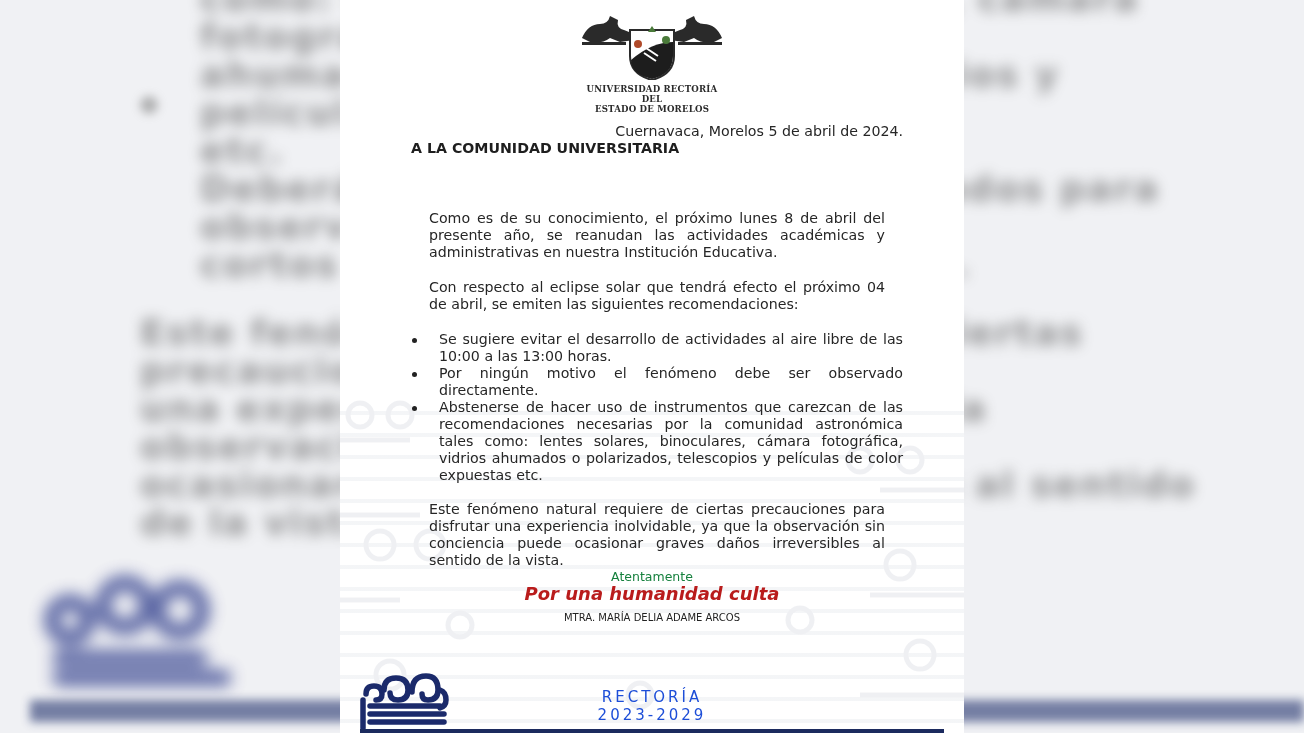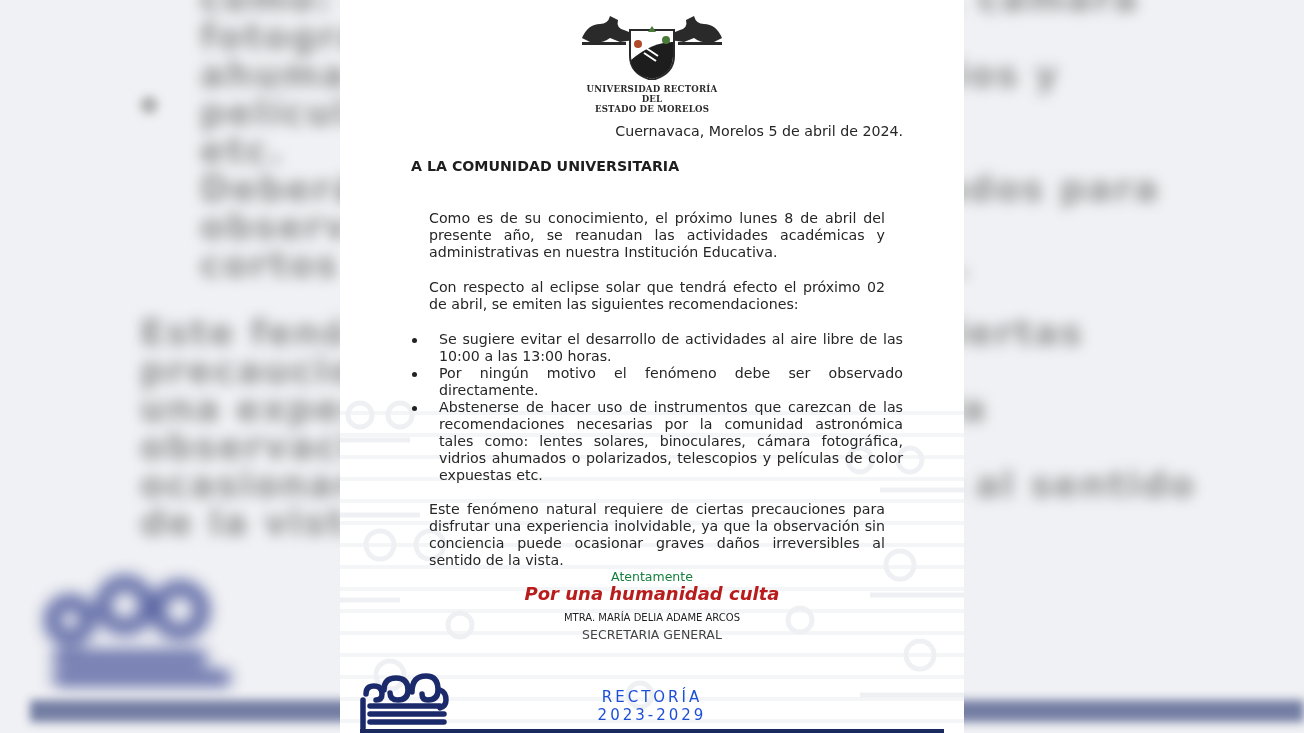--- a/index.html
+++ b/index.html
@@ -41,21 +41,21 @@
       repeating-linear-gradient(0deg, rgba(220,223,230,0.0) 0 10px, rgba(220,223,230,0.55) 10px 14px, rgba(220,223,230,0.0) 14px 22px);
     opacity: 0.55;
   }
   .pattern svg { position: absolute; left: 0; top: 0; }
 
   .content { position: absolute; left: 71px; width: 492px; color: #262626; font-size: 14.2px; line-height: 17px; }
   .just { text-align: justify; margin: 18px; }
   .logo-top { position: absolute; left: 238px; top: 8px; width: 148px; text-align: center; }
   .uni-name { font-family: "DejaVu Serif", serif; font-weight: bold; font-size: 8.6px; line-height: 10px; color: #2b2b2b; letter-spacing: 0.2px; }
   .date { position: absolute; right: 61px; top: 123px; font-size: 14.2px; color: #262626; }
-  .heading { position: absolute; left: 71px; top: 158px; font-weight: bold; font-size: 14.2px; color: #1e1e1e; }
+  .heading { position: absolute; left: 71px; top: 140px; font-weight: bold; font-size: 14.2px; color: #1e1e1e; }
   ul.recs { list-style: none; margin: 0; padding: 0; }
   ul.recs li { position: relative; padding-left: 28px; text-align: justify; }
   ul.recs li .dot { position: absolute; left: 1px; top: 7px; width: 5px; height: 5px; border-radius: 50%; background: #222; }
   .closing { position: absolute; left: 0; width: 624px; text-align: center; color: #15803d; }
   .uaem { font-family: "DejaVu Serif", serif; font-size: 31px; color: #1c2a5a; letter-spacing: -0.5px; }
   .rectoria { font-size: 15px; letter-spacing: 3px; color: #1d4ed8; }
   .bottom-logo { position: absolute; left: 18px; top: 668px; }
   .bottom-bar { position: absolute; left: 20px; right: 20px; top: 729px; height: 4px; background: #1b2a5e; }
 </style>
 </head>
@@ -129,33 +129,32 @@
     </svg>
     <div class="uni-name">UNIVERSIDAD RECTORÍA DEL</div>
     <div class="uni-name">ESTADO DE MORELOS</div>
   </div>
 
   <div class="date">Cuernavaca, Morelos 5 de abril de 2024.</div>
   <div class="heading">A LA COMUNIDAD UNIVERSITARIA</div>
 
   <div class="content" style="top:192px">
     <p class="just">Como es de su conocimiento, el próximo lunes 8 de abril del presente año, se reanudan las actividades académicas y administrativas en nuestra Institución Educativa.</p>
-    <p class="just" style="margin-top:17px">Con respecto al eclipse solar que tendrá efecto el próximo 02 de abril, se emiten las siguientes recomendaciones:</p>
+    <p class="just" style="margin-top:17px">Con respecto al eclipse solar que tendrá efecto el próximo 04 de abril, se emiten las siguientes recomendaciones:</p>
     <ul class="recs" style="margin-top:17px">
       <li><span class="dot"></span><span>Se sugiere evitar el desarrollo de  actividades al aire libre de las 10:00 a las 13:00 horas.</span></li>
       <li><span class="dot"></span><span>Por ningún motivo el fenómeno debe ser observado directamente.</span></li>
       <li><span class="dot"></span><span>Abstenerse de hacer uso de instrumentos que carezcan de las recomendaciones necesarias por la comunidad astronómica tales como: lentes solares, binoculares, cámara fotográfica, vidrios ahumados o polarizados, telescopios y películas de color expuestas etc.</span></li>
     </ul>
     <p class="just" style="margin-top:17px">Este fenómeno natural requiere de ciertas precauciones para disfrutar una experiencia inolvidable, ya que la observación sin conciencia puede ocasionar graves daños irreversibles al sentido de la vista.</p>
   </div>
 
   <div class="closing" style="top:569px; font-size:12.5px;">Atentamente</div>
   <div class="closing" style="top:583px; font-size:18px; font-style:italic; font-weight:bold; color:#b91c1c;">Por una humanidad culta</div>
   <div class="closing" style="top:612px; font-size:10px; font-weight:normal; color:#222;">MTRA. MARÍA DELIA ADAME ARCOS</div>
-  <div class="closing" style="top:627px; font-size:12.5px; color:#444;">SECRETARIA GENERAL</div>
   <div class="closing rectoria" style="top:688px;">RECTORÍA</div>
   <div class="closing rectoria" style="top:706px;">2023-2029</div>
 
   <svg class="bottom-logo" width="95" height="62" viewBox="0 0 95 62">
     <g fill="none" stroke="#1b2a6b" stroke-width="5.5" stroke-linecap="round">
       <path d="M8 26 q0 -8 8 -8 q8 0 8 8 q0 6 -6 6"></path>
       <path d="M26 22 q0 -12 12 -12 q12 0 12 12 q0 10 -10 10 q-8 0 -8 -7"></path>
       <path d="M54 24 q0 -16 14 -16 q12 0 12 14 q0 10 -10 10 q-6 0 -6 -6"></path>
       <path d="M82 22 q6 2 6 10 q0 6 -6 8"></path>
       <line x1="12" y1="38" x2="82" y2="38"></line>

